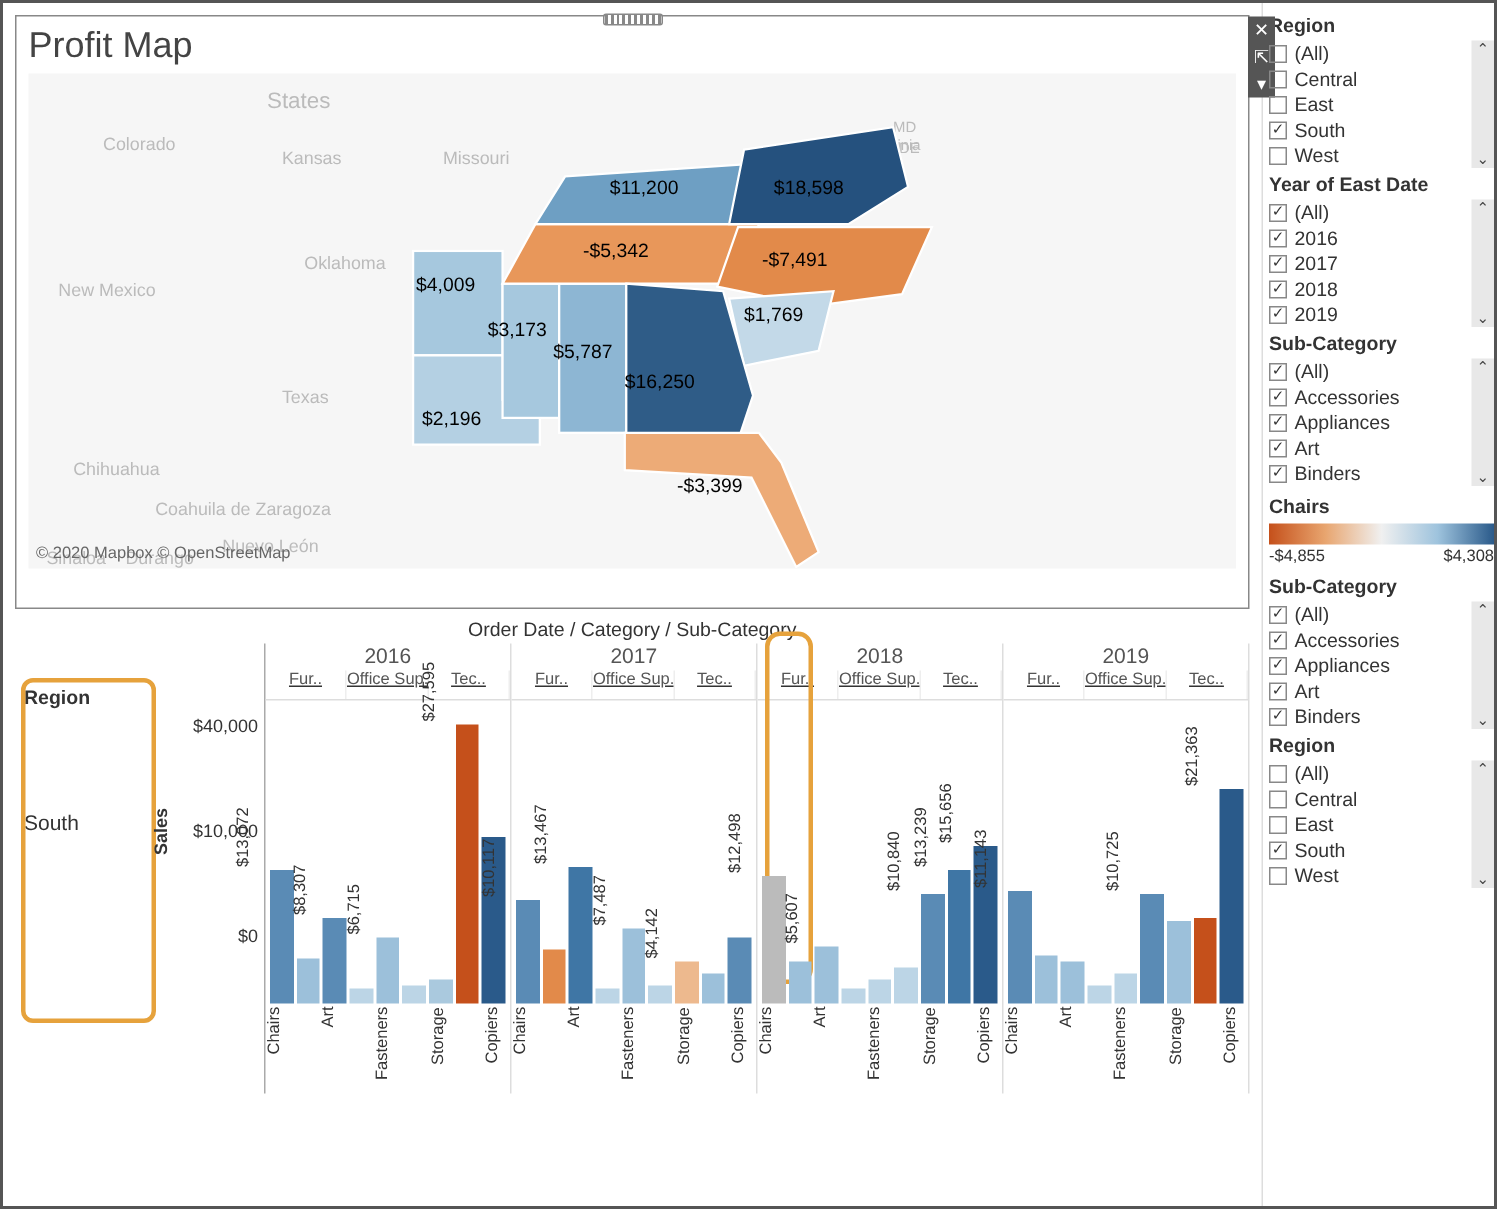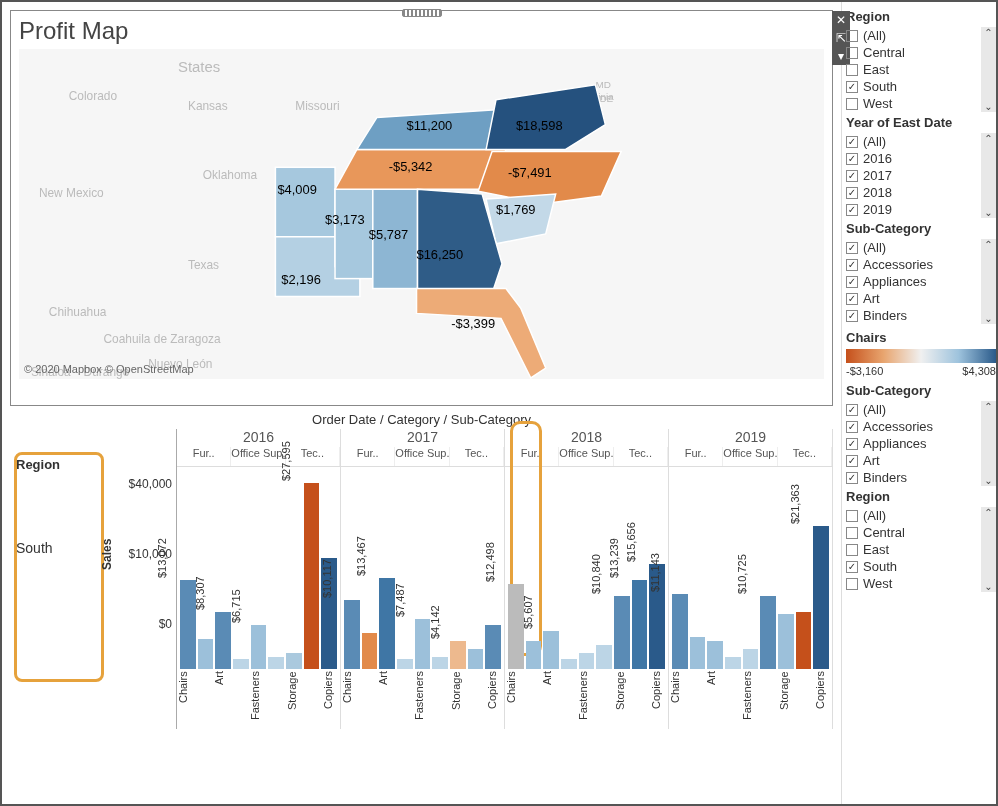--- a/index.html
+++ b/index.html
@@ -28,21 +28,21 @@
 .region-value { padding:60px 6px; font-size:14px; }
 .region-highlight { border:3px solid #e6a23c; border-radius:8px; position:absolute; left:4px; top:40px; width:90px; height:230px; pointer-events:none; }
 
 .sales-axis { width:22px; writing-mode:vertical-rl; transform:rotate(180deg); text-align:center; font-size:12px; padding-top:50px; font-weight:bold; }
 .y-labels { width:54px; position:relative; font-size:12px; color:#333; }
 .y-labels span { position:absolute; right:4px; }
 
 .bars-area { flex:1; display:flex; border-left:1px solid #aaa; position:relative; }
 .year-block { flex:1; border-right:1px solid #ddd; display:flex; flex-direction:column; }
 .year-label { text-align:center; font-size:14px; color:#555; height:18px; }
-.cat-row { display:flex; font-size:11px; height:20px; border-bottom:1px solid #ddd; }
+.cat-row { display:flex; font-size:11px; height:20px; border-bottom:1px solid #ddd;text-decoration:underline; }
 .cat-row span { flex:1; text-align:center; overflow:hidden; white-space:nowrap; color:#555; border-right:1px solid #eee; }
 .bars-row { flex:1; display:flex; align-items:flex-end; padding:0 2px; position:relative; }
 .bar { flex:1; margin:0 1px; position:relative; }
 .bar-label { position:absolute; bottom:100%; left:50%; transform:translateX(-50%) rotate(-90deg); transform-origin:left bottom; font-size:11px; white-space:nowrap; margin-bottom:2px; }
 .x-labels { display:flex; height:60px; }
 .x-labels span { flex:1; writing-mode:vertical-rl; transform:rotate(180deg); font-size:11px; text-align:right; padding-bottom:2px; }
 
 .filter-group { margin-bottom:2px; }
 .filter-title { font-weight:bold; font-size:13px; margin:3px 0; }
 .filter-items { position:relative; }
@@ -401,21 +401,21 @@
           <div class="filter-item">
             <span class="chk checked"></span>
             <span>Binders</span>
           </div>
         </div>
     </div>
     <div class="legend-block">
       <div class="legend-title">Chairs</div>
       <div class="legend-bar"></div>
       <div class="legend-labels">
-          <span>-$3,160</span>
+          <span>-$4,855</span>
           <span>$4,308</span>
         </div>
     </div>
     <div class="filter-group">
       <div class="filter-title">Sub-Category</div>
       <div class="filter-items" id="fg-subcat2">
         <div class="scroll-indicator">
             <span>⌃</span>
             <span>⌄</span>
           </div>

